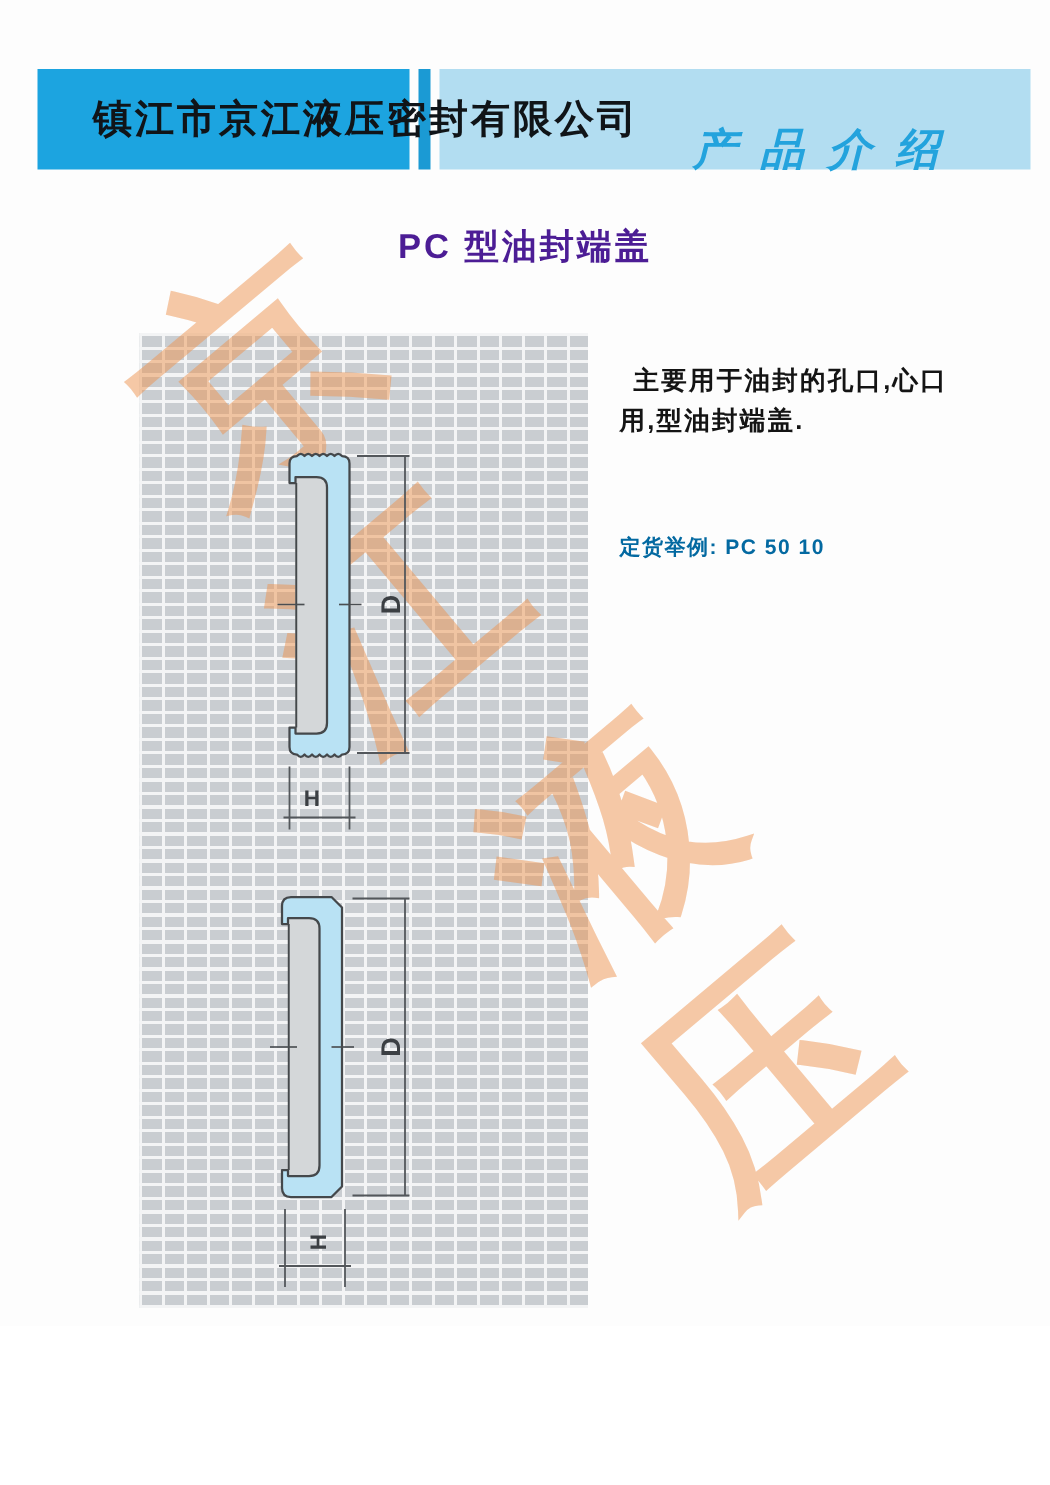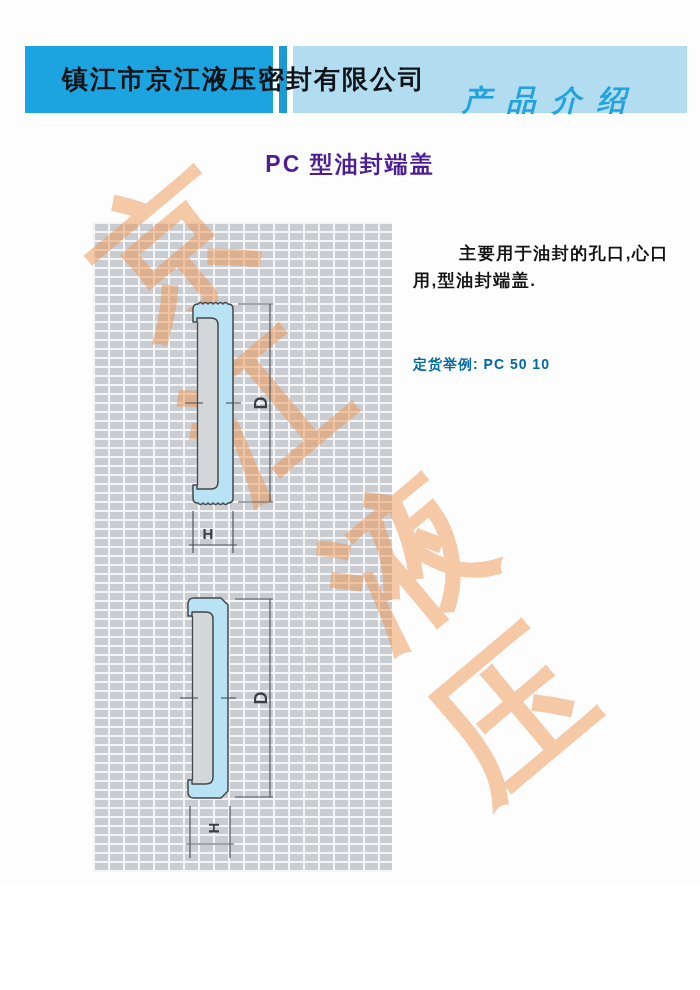--- a/index.html
+++ b/index.html
@@ -79,21 +79,21 @@
   .lbl-h1{left:208px;top:533px;}
   .lbl-d2{left:261px;top:698px;}
   .lbl-h2{left:213px;top:828px;}
 
   
   .desc{
     position:absolute;left:413px;top:240px;width:256px;z-index:4;
     color:#141414;font-size:17px;font-weight:bold;letter-spacing:1.5px;
   }
   .desc .line{line-height:27px;white-space:nowrap;}
-  .desc .line.first{text-indent:0.55em;text-align:right;}
+  .desc .line.first{text-indent:0.55em;}
   .order-example{
     position:absolute;left:413px;top:356px;z-index:4;
     color:#0369a1;font-size:14px;font-weight:bold;letter-spacing:1px;
     white-space:nowrap;
   }
 
   
   .page-num{
     position:absolute;left:338px;top:892px;width:25px;height:52px;
     background:#29abe2;color:#ffffff;font-size:13px;font-weight:bold;

